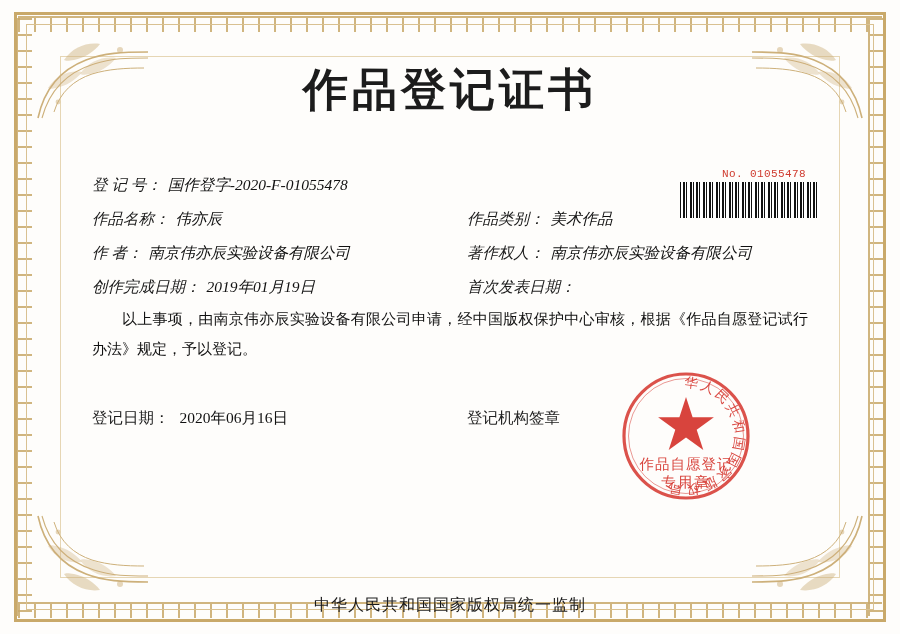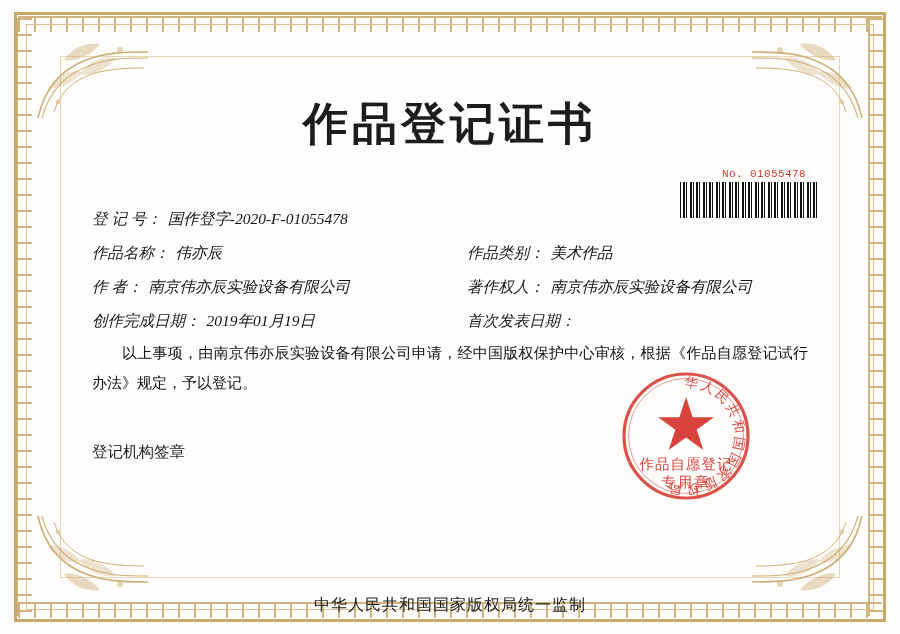--- a/index.html
+++ b/index.html
@@ -103,21 +103,20 @@
     right: 70px;
     bottom: 60px;
   }
 
   .title {
     text-align: center;
     font-size: 45px;
     letter-spacing: 4px;
     font-weight: 700;
     color: #1c1c1c;
-    margin-top: 34px;
     font-family: "Liberation Serif", "DejaVu Serif", serif;
   }
 
   .barcode-block {
     position: absolute;
     right: 8px;
     top: 108px;
     width: 142px;
     text-align: left;
   }
@@ -326,20 +325,24 @@
           <span class="lab">首次发表日期：</span>
           <span class="val"></span>
         </div>
       </div>
 
     </div>
 
     <div class="paragraph">以上事项，由南京伟亦辰实验设备有限公司申请，经中国版权保护中心审核，根据《作品自愿登记试行办法》规定，予以登记。</div>
 
     <div class="signblock">
+      <div class="sign-left">
+        <span class="lab">登记日期：</span>
+        <span class="val">2020年06月16日</span>
+      </div>
       <div class="sign-right">登记机构签章</div>
     </div>
 
     <div class="seal">
       <svg viewBox="0 0 132 132">
         <defs>
           <path id="arcpath" d="M 66,66 m 0,-49 a 49,49 0 1,1 -0.1,0" fill="none"></path>
         </defs>
         <circle cx="66" cy="66" r="62" fill="none" stroke="#d5342c" stroke-width="3.2" opacity=".85"></circle>
         <circle cx="66" cy="66" r="57.5" fill="none" stroke="#d5342c" stroke-width="1" opacity=".5"></circle>

